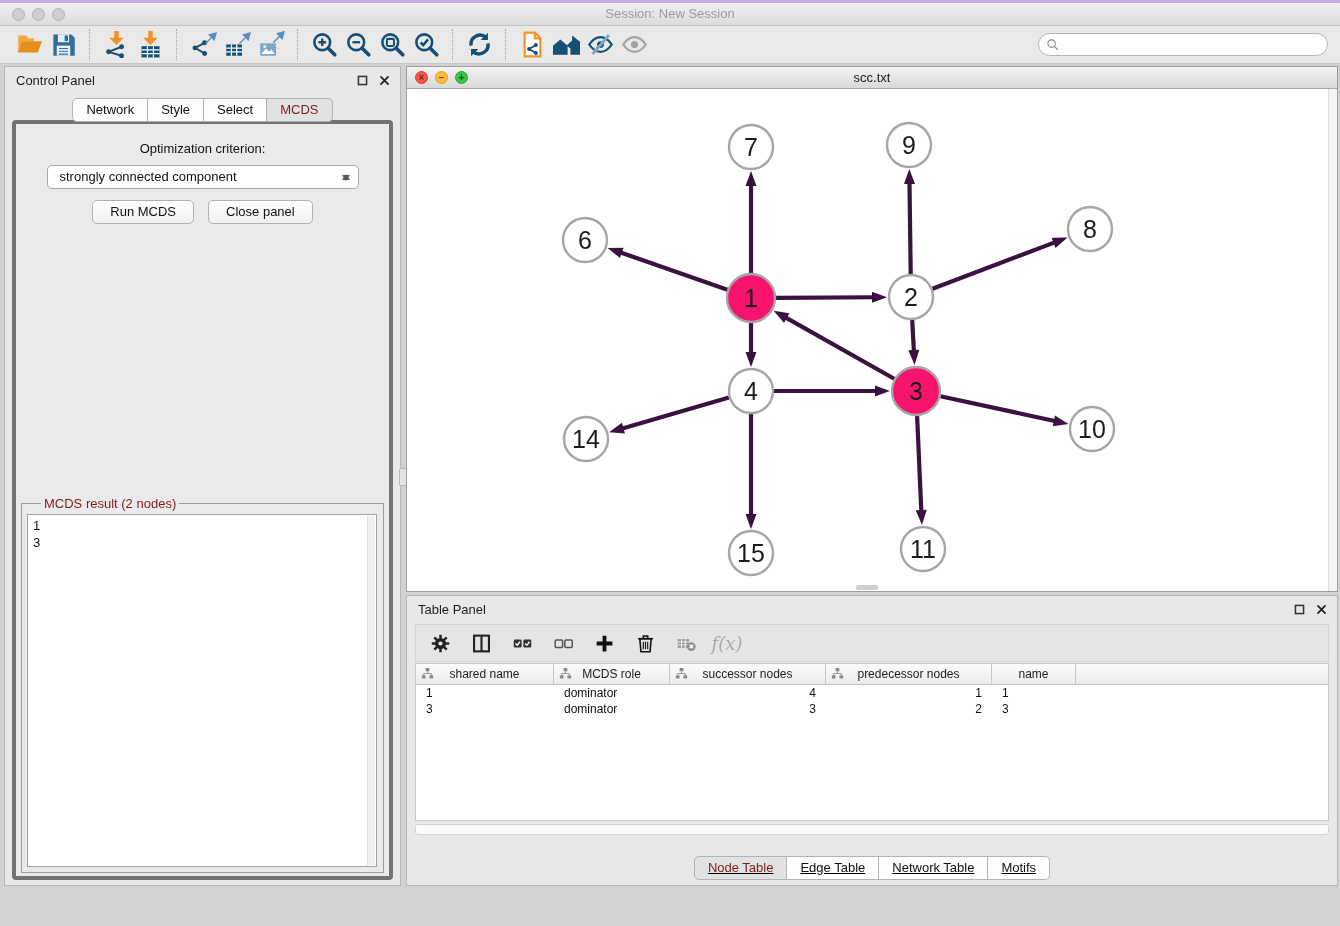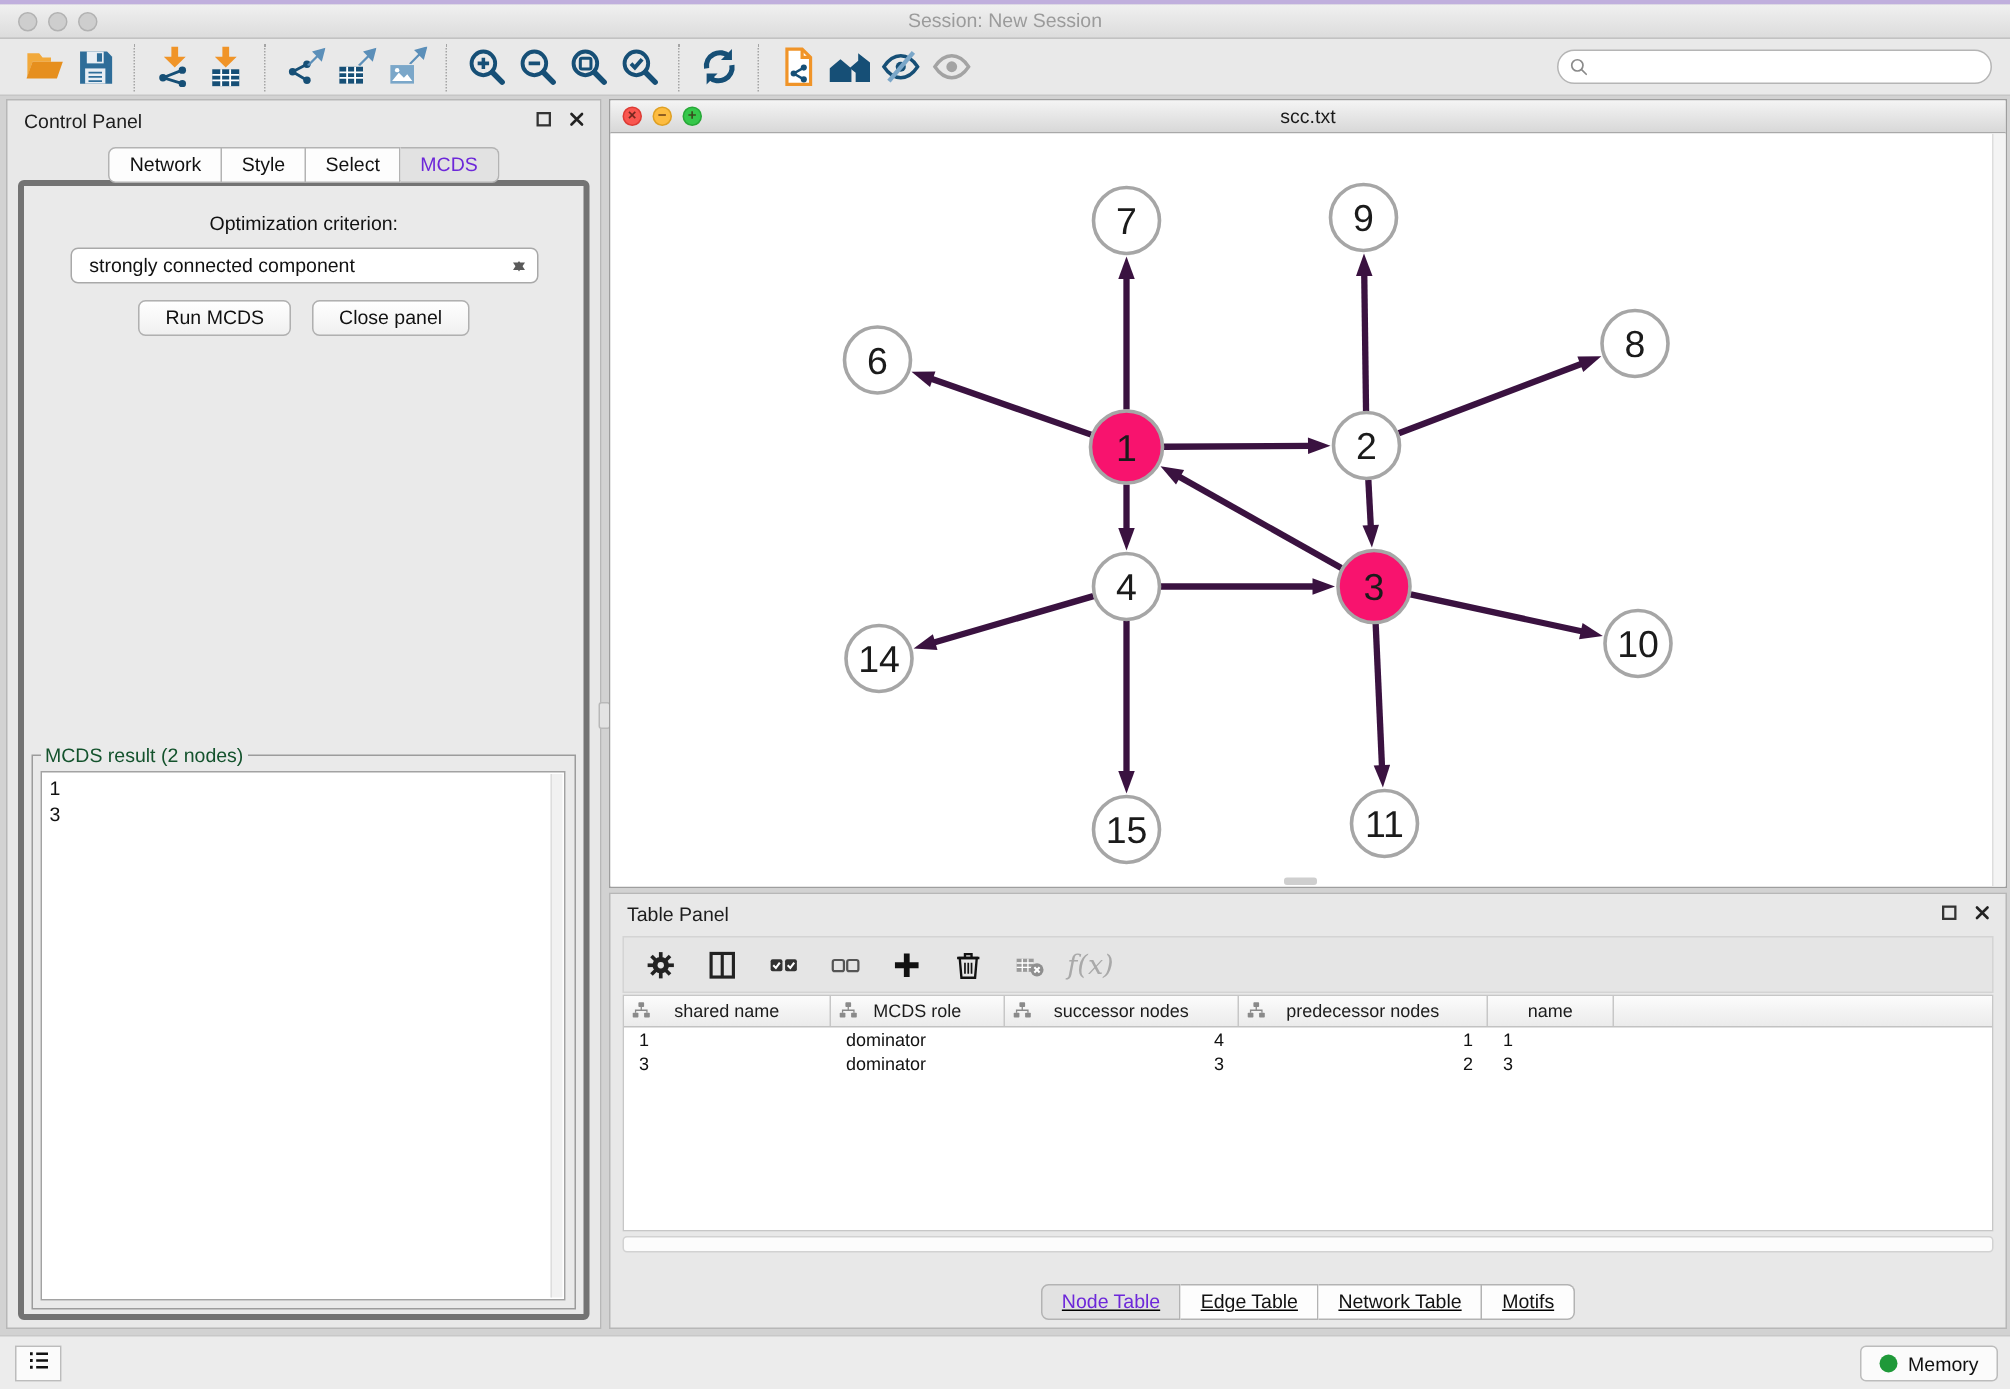--- a/index.html
+++ b/index.html
@@ -29,21 +29,21 @@
 
   
   .panel-title { position:absolute; left:11px; top:6px; font-size:13px; color:#1d1d1d; }
   .panel-icons { position:absolute; right:9px; top:6px; display:flex; gap:9px; }
   .p-icon { width:13px; height:13px; }
   .p-icon svg { width:13px; height:13px; }
   .tab { font-size:13px; padding:3px 13px 4px; background:#fdfdfd; border:1px solid #b3b3b3;
          border-left:none; color:#111; white-space:nowrap; }
   .tab:first-child { border-left:1px solid #b3b3b3; border-radius:5px 0 0 5px; }
   .tab:last-child { border-radius:0 5px 5px 0; }
-  .tab.selected { background:#e2e2e2; color:#6d28d9; }
+  .tab.selected { background:#e2e2e2; color:#7f1d1d; }
 
   
   .control-panel { position:absolute; left:4px; top:66px; width:397px; height:820px;
                    background:#e8e8e8; border:1px solid #b7b7b7; }
   .cp-tabs { position:absolute; top:31px; left:0; right:0; display:flex; justify-content:center; z-index:2; }
   .cp-body { position:absolute; top:53px; left:7px; right:7px; bottom:5px;
              border:4px solid #737373; border-radius:4px; background:#eaeaea; }
   .opt-label { text-align:center; margin-top:17px; font-size:13px; color:#111; }
   .select-box { position:relative; margin:9px auto 0; width:312px; height:24px; background:#fff;
                 border:1px solid #a9a9a9; border-radius:5px; font-size:13px; line-height:22px;
@@ -51,21 +51,21 @@
   .stepper { position:absolute; right:7px; top:4px; width:9px; height:15px; }
   .stepper::before { content:""; position:absolute; top:0; left:0; border:4.5px solid transparent;
                      border-bottom:6px solid #5a5a5a; }
   .stepper::after { content:""; position:absolute; bottom:0; left:0; border:4.5px solid transparent;
                     border-top:6px solid #5a5a5a; }
   .buttons-row { display:flex; justify-content:center; gap:14px; margin-top:11px; }
   .mac-btn { background:linear-gradient(#ffffff,#f0f0f0); border:1px solid #b0b0b0; border-radius:5px;
              font-size:13px; padding:3px 17px 4px; color:#111; }
   .result-fieldset { position:absolute; left:5px; right:5px; top:372px; bottom:3px;
                      border:1px solid #9c9c9c; background:#eaeaea; }
-  .result-fieldset legend { font-size:13px; color:#14532d; padding:0 3px; margin-left:5px; }
+  .result-fieldset legend { font-size:13px; color:#7f1d1d; padding:0 3px; margin-left:19px; }
   .result-area { position:absolute; left:5px; right:6px; top:3px; bottom:5px; background:#fff;
                  border:1px solid #a2a2a2; }
   .result-text { font-size:13px; line-height:17px; padding:2px 5px; white-space:pre; color:#111; }
   .result-scroll { position:absolute; top:1px; right:1px; bottom:1px; width:8px; background:#f1f1f1;
                    border-left:1px solid #ddd; }
   .split-handle { position:absolute; left:399px; top:468px; width:8px; height:18px;
                   background:#e3e3e3; border:1px solid #b9b9b9; border-radius:2px; }
 
   
   .network-window { position:absolute; left:406px; top:66px; width:932px; height:526px;
@@ -516,25 +516,13 @@
     </div>
     <div class="tp-hscroll"></div>
     <div class="tp-tabs">
         <div class="tab selected">Node Table</div>
         <div class="tab">Edge Table</div>
         <div class="tab">Network Table</div>
         <div class="tab">Motifs</div>
       </div>
   </div>
 
-  <div class="status-bar">
-    <div class="sb-left-btn">
-      <span><svg viewBox="0 0 24 24" stroke="#111" fill="none">
-            <path d="M4 6h2.4M4 12h2.4M4 18h2.4" stroke-width="2.8"></path>
-            <path d="M9.5 6H20M9.5 12H20M9.5 18H20" stroke-width="2.2"></path>
-          </svg></span>
-    </div>
-    <div class="memory-btn">
-      <span class="memory-dot"></span>
-      <span>Memory</span>
-    </div>
-  </div>
 </div>
 
 </body></html>

